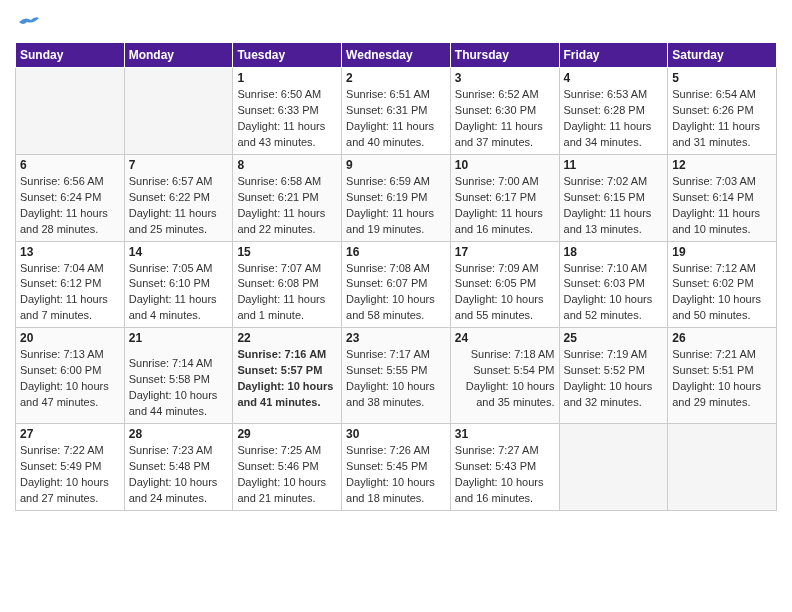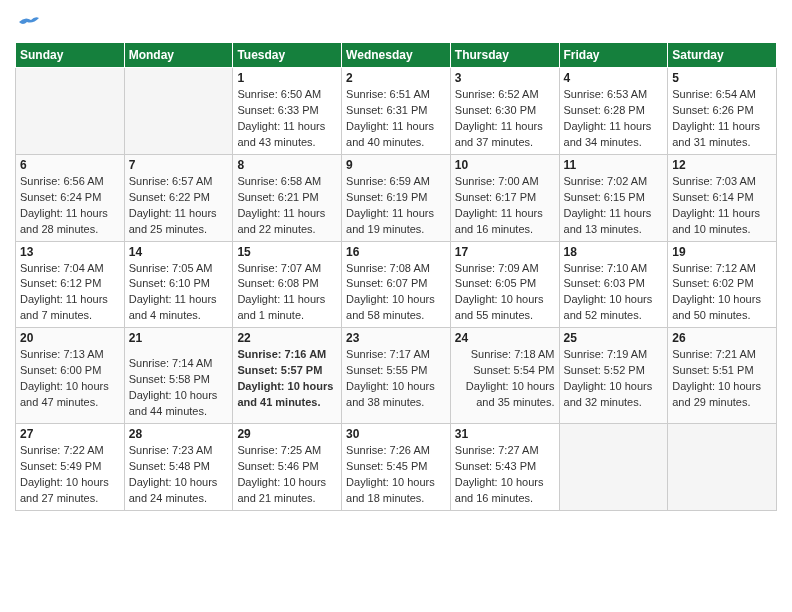--- a/index.html
+++ b/index.html
@@ -41,21 +41,21 @@
     .location {
       font-size: 14px;
       color: #555;
     }
     .calendar {
       width: 100%;
       border-collapse: collapse;
       table-layout: fixed;
     }
     .calendar th {
-      background: #15803d;
+      background: #4c1d95;
       color: #fff;
       font-size: 12px;
       padding: 5px 4px;
       text-align: left;
       border: 1px solid #fff;
     }
     .calendar td {
       vertical-align: top;
       border: 1px solid #ccc;
       padding: 3px 4px;

